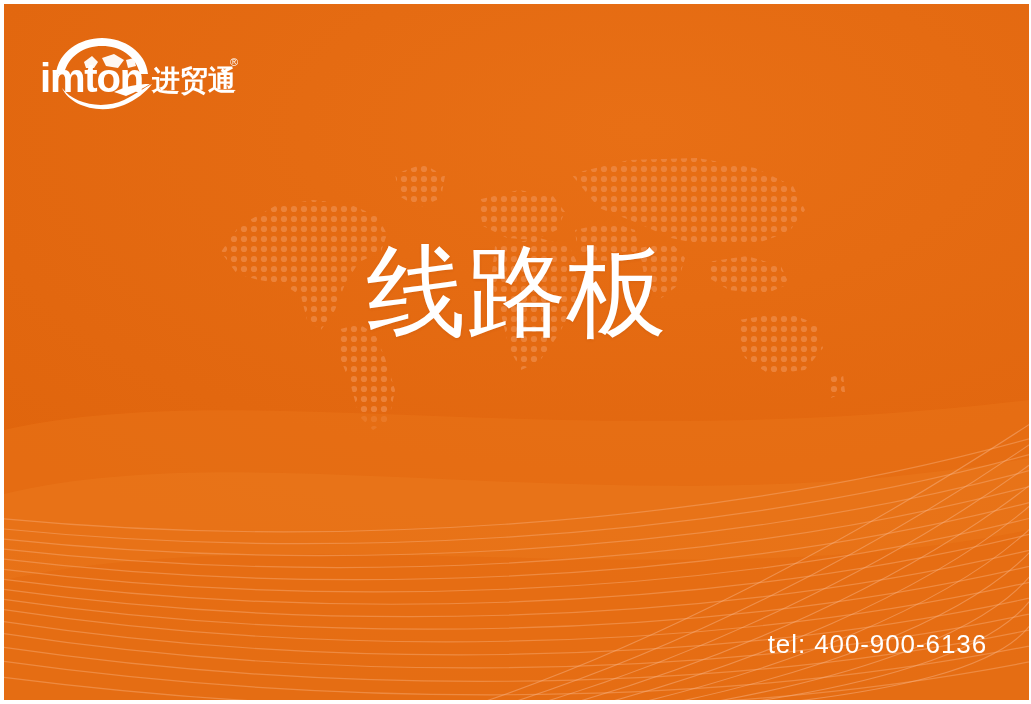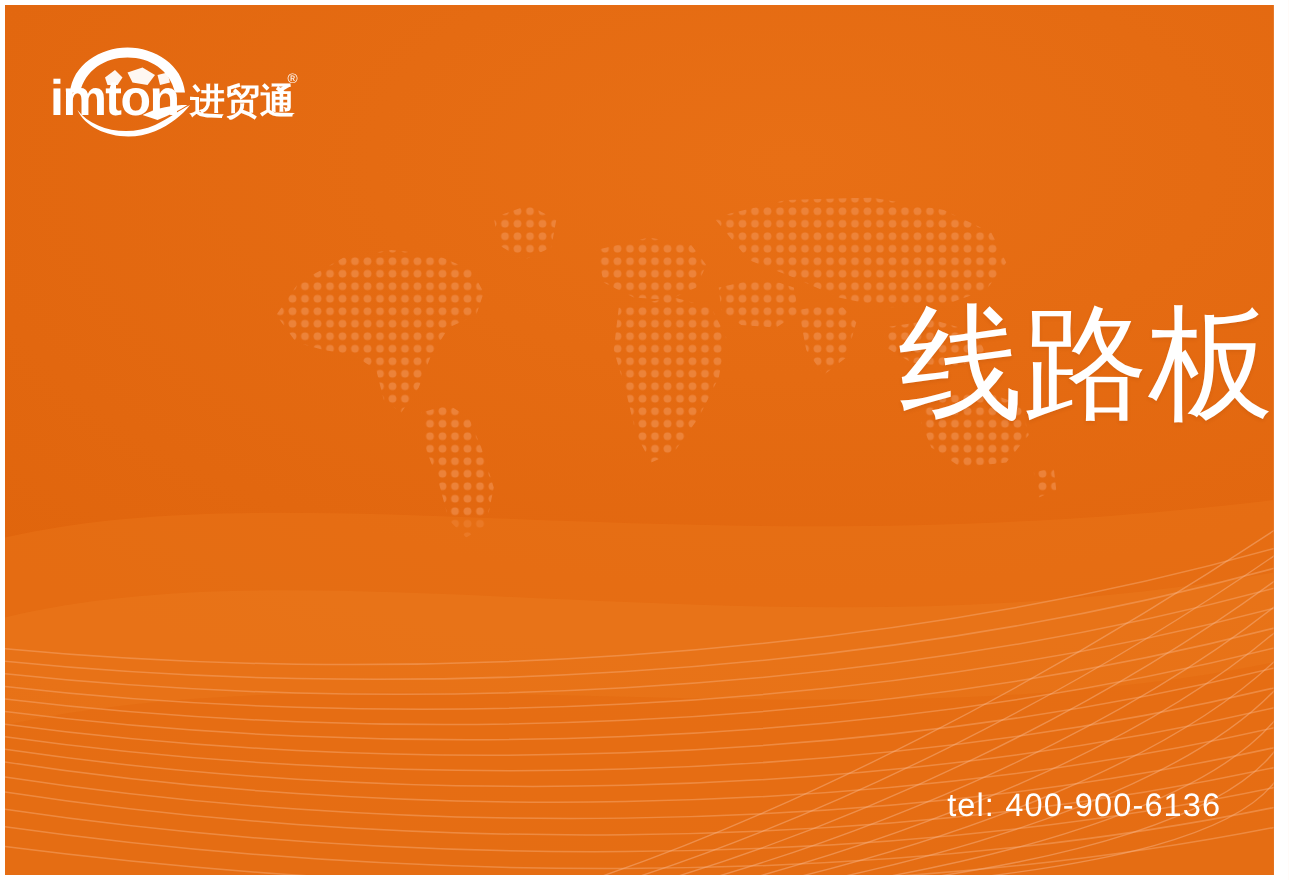--- a/index.html
+++ b/index.html
@@ -14,21 +14,21 @@
     font-family: "Liberation Sans", sans-serif;
   }
 
   
   #banner {
     position: relative;
     width: 1031px;
     height: 704px;
     background: #ffffff;
     box-sizing: border-box;
-    padding: 4px 12px 4px 4px;
+    padding: 4px 2px 4px 4px;
   }
 
   #canvas {
     position: relative;
     width: 100%;
     height: 100%;
     overflow: hidden;
     background: #e2670f;
   }
 
@@ -84,21 +84,21 @@
     height: 80px;
   }
   .logo svg { display: block; width: 100%; height: 100%; }
 
   
   .headline {
     position: absolute;
     left: 0;
     right: 0;
     top: 228px;
-    text-align: right;
+    text-align: center;
     color: #ffffff;
     font-family: "Liberation Sans", "DejaVu Sans", sans-serif;
     font-weight: 400;
     letter-spacing: 0.01em;
     text-shadow: 0 1px 3px rgba(120, 50, 0, 0.12);
     pointer-events: none;
   }
   .headline .line1 {
     display: block;
     font-size: 100px;

